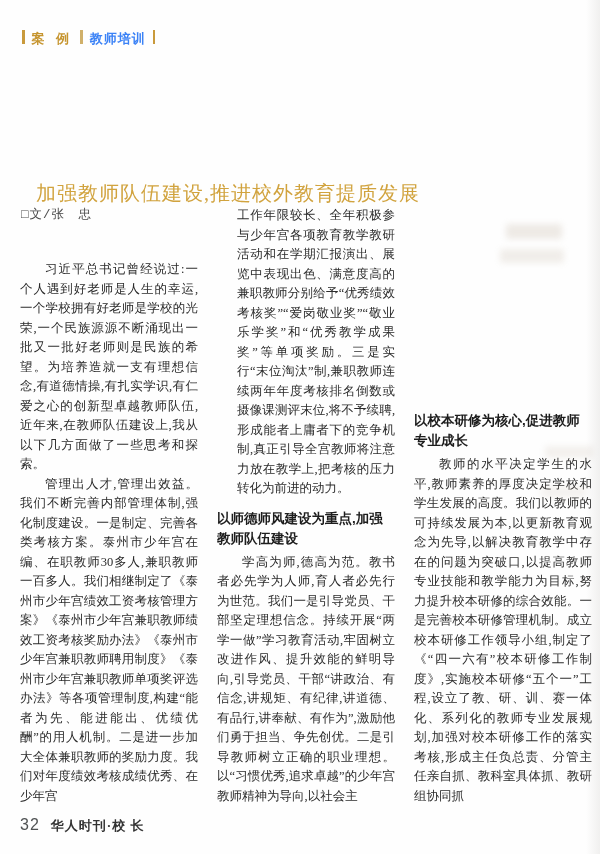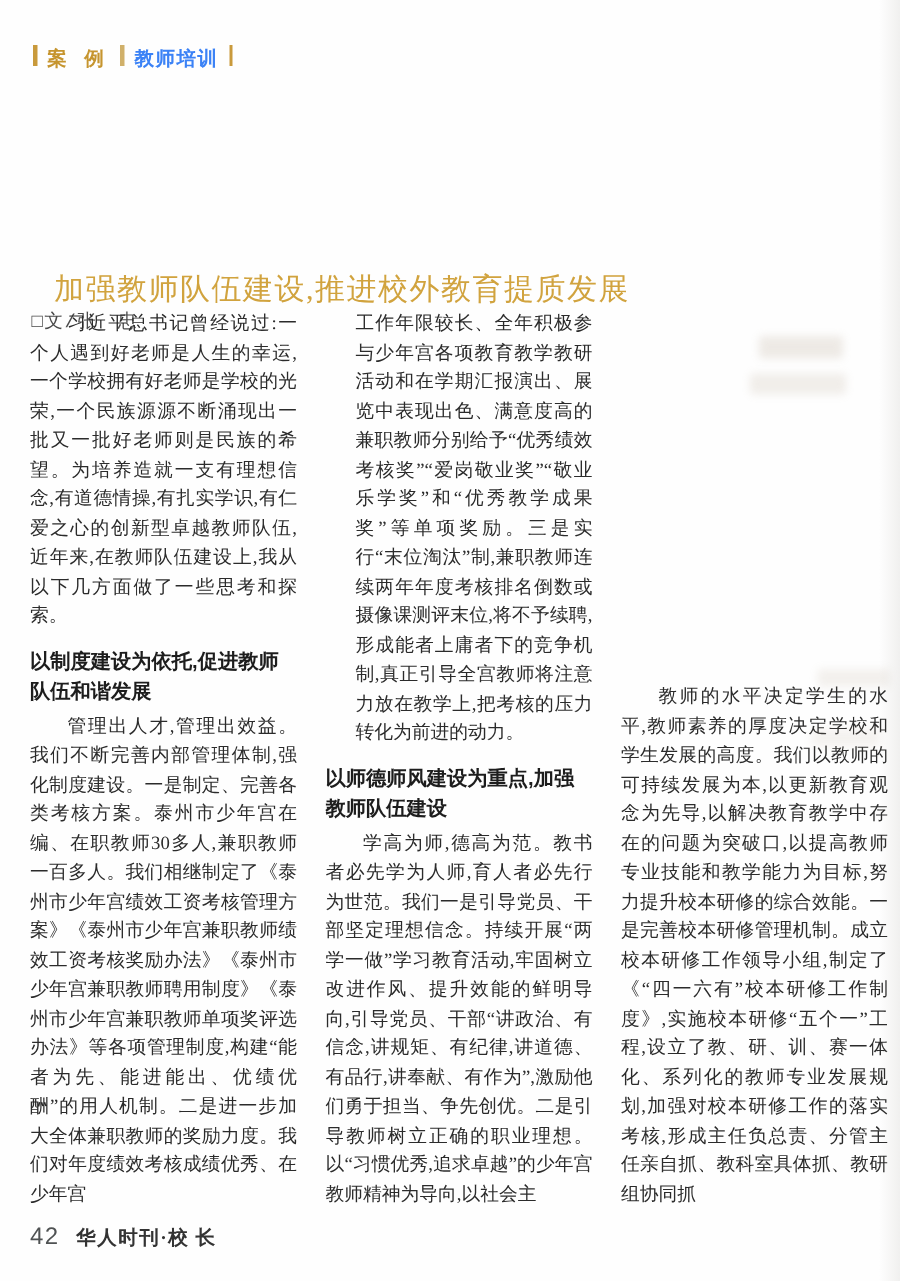--- a/index.html
+++ b/index.html
@@ -100,38 +100,38 @@
   </div>
 
   <h1 class="title">加强教师队伍建设,推进校外教育提质发展</h1>
 
   <div class="byline">□文/张　忠</div>
 
   <div class="columns">
 
     <div class="col">
       <p class="body-p">习近平总书记曾经说过:一个人遇到好老师是人生的幸运,一个学校拥有好老师是学校的光荣,一个民族源源不断涌现出一批又一批好老师则是民族的希望。为培养造就一支有理想信念,有道德情操,有扎实学识,有仁爱之心的创新型卓越教师队伍,近年来,在教师队伍建设上,我从以下几方面做了一些思考和探索。</p>
-      <h3 class="body-h">以制度建设为依托,促进教师队伍和谐发展</h3>
       <p class="body-p">管理出人才,管理出效益。我们不断完善内部管理体制,强化制度建设。一是制定、完善各类考核方案。泰州市少年宫在编、在职教师30多人,兼职教师一百多人。我们相继制定了《泰州市少年宫绩效工资考核管理方案》《泰州市少年宫兼职教师绩效工资考核奖励办法》《泰州市少年宫兼职教师聘用制度》《泰州市少年宫兼职教师单项奖评选办法》等各项管理制度,构建“能者为先、能进能出、优绩优酬”的用人机制。二是进一步加大全体兼职教师的奖励力度。我们对年度绩效考核成绩优秀、在少年宫</p>
     </div>
 
     <div class="col">
       <p class="body-p cont">工作年限较长、全年积极参与少年宫各项教育教学教研活动和在学期汇报演出、展览中表现出色、满意度高的兼职教师分别给予“优秀绩效考核奖”“爱岗敬业奖”“敬业乐学奖”和“优秀教学成果奖”等单项奖励。三是实行“末位淘汰”制,兼职教师连续两年年度考核排名倒数或摄像课测评末位,将不予续聘,形成能者上庸者下的竞争机制,真正引导全宫教师将注意力放在教学上,把考核的压力转化为前进的动力。</p>
       <h3 class="body-h">以师德师风建设为重点,加强教师队伍建设</h3>
       <p class="body-p">学高为师,德高为范。教书者必先学为人师,育人者必先行为世范。我们一是引导党员、干部坚定理想信念。持续开展“两学一做”学习教育活动,牢固树立改进作风、提升效能的鲜明导向,引导党员、干部“讲政治、有信念,讲规矩、有纪律,讲道德、有品行,讲奉献、有作为”,激励他们勇于担当、争先创优。二是引导教师树立正确的职业理想。以“习惯优秀,追求卓越”的少年宫教师精神为导向,以社会主</p>
     </div>
 
     <div class="col">
+      <h3 class="body-h">以校本研修为核心,促进教师专业成长</h3>
       <p class="body-p">教师的水平决定学生的水平,教师素养的厚度决定学校和学生发展的高度。我们以教师的可持续发展为本,以更新教育观念为先导,以解决教育教学中存在的问题为突破口,以提高教师专业技能和教学能力为目标,努力提升校本研修的综合效能。一是完善校本研修管理机制。成立校本研修工作领导小组,制定了《“四一六有”校本研修工作制度》,实施校本研修“五个一”工程,设立了教、研、训、赛一体化、系列化的教师专业发展规划,加强对校本研修工作的落实考核,形成主任负总责、分管主任亲自抓、教科室具体抓、教研组协同抓</p>
     </div>
 
   </div>
 
   <div class="footer">
-    <span class="pagenum">42</span>
+    <span class="pagenum">32</span>
     <span class="journal">华人时刊·校 长</span>
   </div>
 
   <div class="bleed b1"></div>
   <div class="bleed b2"></div>
   <div class="bleed b3"></div>
   <div class="bleed b4"></div>
   <div class="edge-shadow"></div>
 
 </div>

